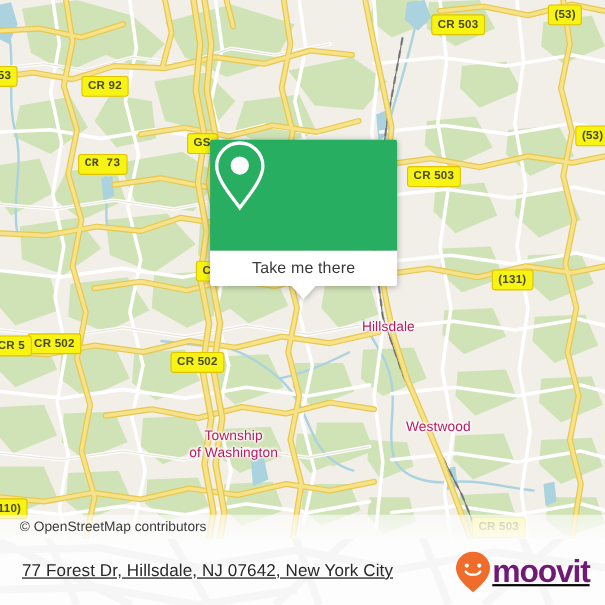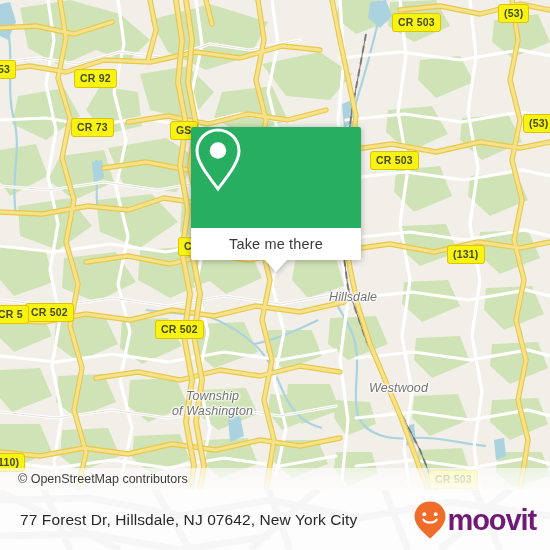--- a/index.html
+++ b/index.html
@@ -27,26 +27,25 @@
     padding:3px 5px 3.5px 5px;
     white-space:nowrap;
     letter-spacing:.2px;
     box-sizing:border-box;
   }
   .shield.pale{background:#faf56a;border-color:#ecd93a;color:#6e6a2a;}
 
   
   .place{
     position:absolute;
-    color:#737373;
+    color:#be185d;
     font-size:12.5px;
     white-space:nowrap;
     text-shadow:0 0 3px #fff,0 0 3px #fff,1px 0 2px #fff,-1px 0 2px #fff,0 1px 2px #fff,0 -1px 2px #fff;
     letter-spacing:.1px;
-    font-style:italic;
   }
   .place.two{text-align:center;line-height:15px;}
 
   
   #callout{
     position:absolute;left:191px;top:127px;width:170px;
     filter:drop-shadow(0 1px 3px rgba(0,0,0,.30));
   }
   #callout-green{
     height:101px;background:#27ae60;
@@ -69,21 +68,21 @@
 
   
   #footer{
     position:absolute;left:0;top:490px;width:550px;height:60px;
     background:#fdfdfd;overflow:hidden;
   }
   #footer-watermark{position:absolute;left:0;top:-490px;opacity:.055;}
   #footer-inner{
     position:relative;width:100%;height:100%;
     display:flex;align-items:center;justify-content:space-between;
-    padding:0 14px 0 20px;box-sizing:border-box;
+    padding:0 14px 0 20px;box-sizing:border-box;text-decoration:underline;
   }
   #address{color:#282828;font-size:15.5px;white-space:nowrap;letter-spacing:.1px;}
   #logo{display:flex;align-items:center;gap:1px;}
   #logo-word{color:#701a75;font-size:29px;font-weight:bold;letter-spacing:-1.1px;line-height:1;}
 
   
   #attribution{
     position:absolute;left:0;top:468px;width:550px;height:22px;
     display:flex;align-items:center;
     padding-left:18px;box-sizing:border-box;
@@ -275,21 +274,21 @@
         </g>
         <g stroke="#f6e28a" fill="none" stroke-width="3.6" stroke-linecap="round">
           <path d="M176 0 L182 40 L178 82 L186 124 L180 166 L188 210 L182 252 L190 294 L184 336 L192 380 L186 422 L194 466 L190 490"></path>
           <path d="M186 0 L192 40 L188 82 L196 124 L190 166 L198 210 L192 252 L200 294 L194 336 L202 380 L196 422 L204 466 L200 490"></path>
         </g>
       </g>
     </svg>
 
     <div id="shields">
         <div class="shield" style="left: 74px; top: 47px; margin-top: 22px;">CR 92</div>
-        <div class="shield" style="left: 71px; top: 118px;">CR 73</div>
+        <div class="shield" style="left: 71px; top: 140px; font-family: Liberation Mono, monospace;">CR 73</div>
         <div class="shield" style="left: 392px; top: 13px;">CR 503</div>
         <div class="shield" style="left: 370px; top: 151px;">CR 503</div>
         <div class="shield" style="left: 498px; top: 4px;">(53)</div>
         <div class="shield" style="left: 523px; top: 114px;">(53)</div>
         <div class="shield" style="left: 447px; top: 245px;">(131)</div>
         <div class="shield" style="left: 25px; top: 303px;">CR 502</div>
         <div class="shield" style="left: 155px; top: 320px;">CR 502</div>
         <div class="shield pale" style="left: 429px; top: 470px;">CR 503</div>
         <div class="shield" style="left: 170px; top: 121px;">GS</div>
         <div class="shield" style="left: 178px; top: 237px;">CR 2</div>

